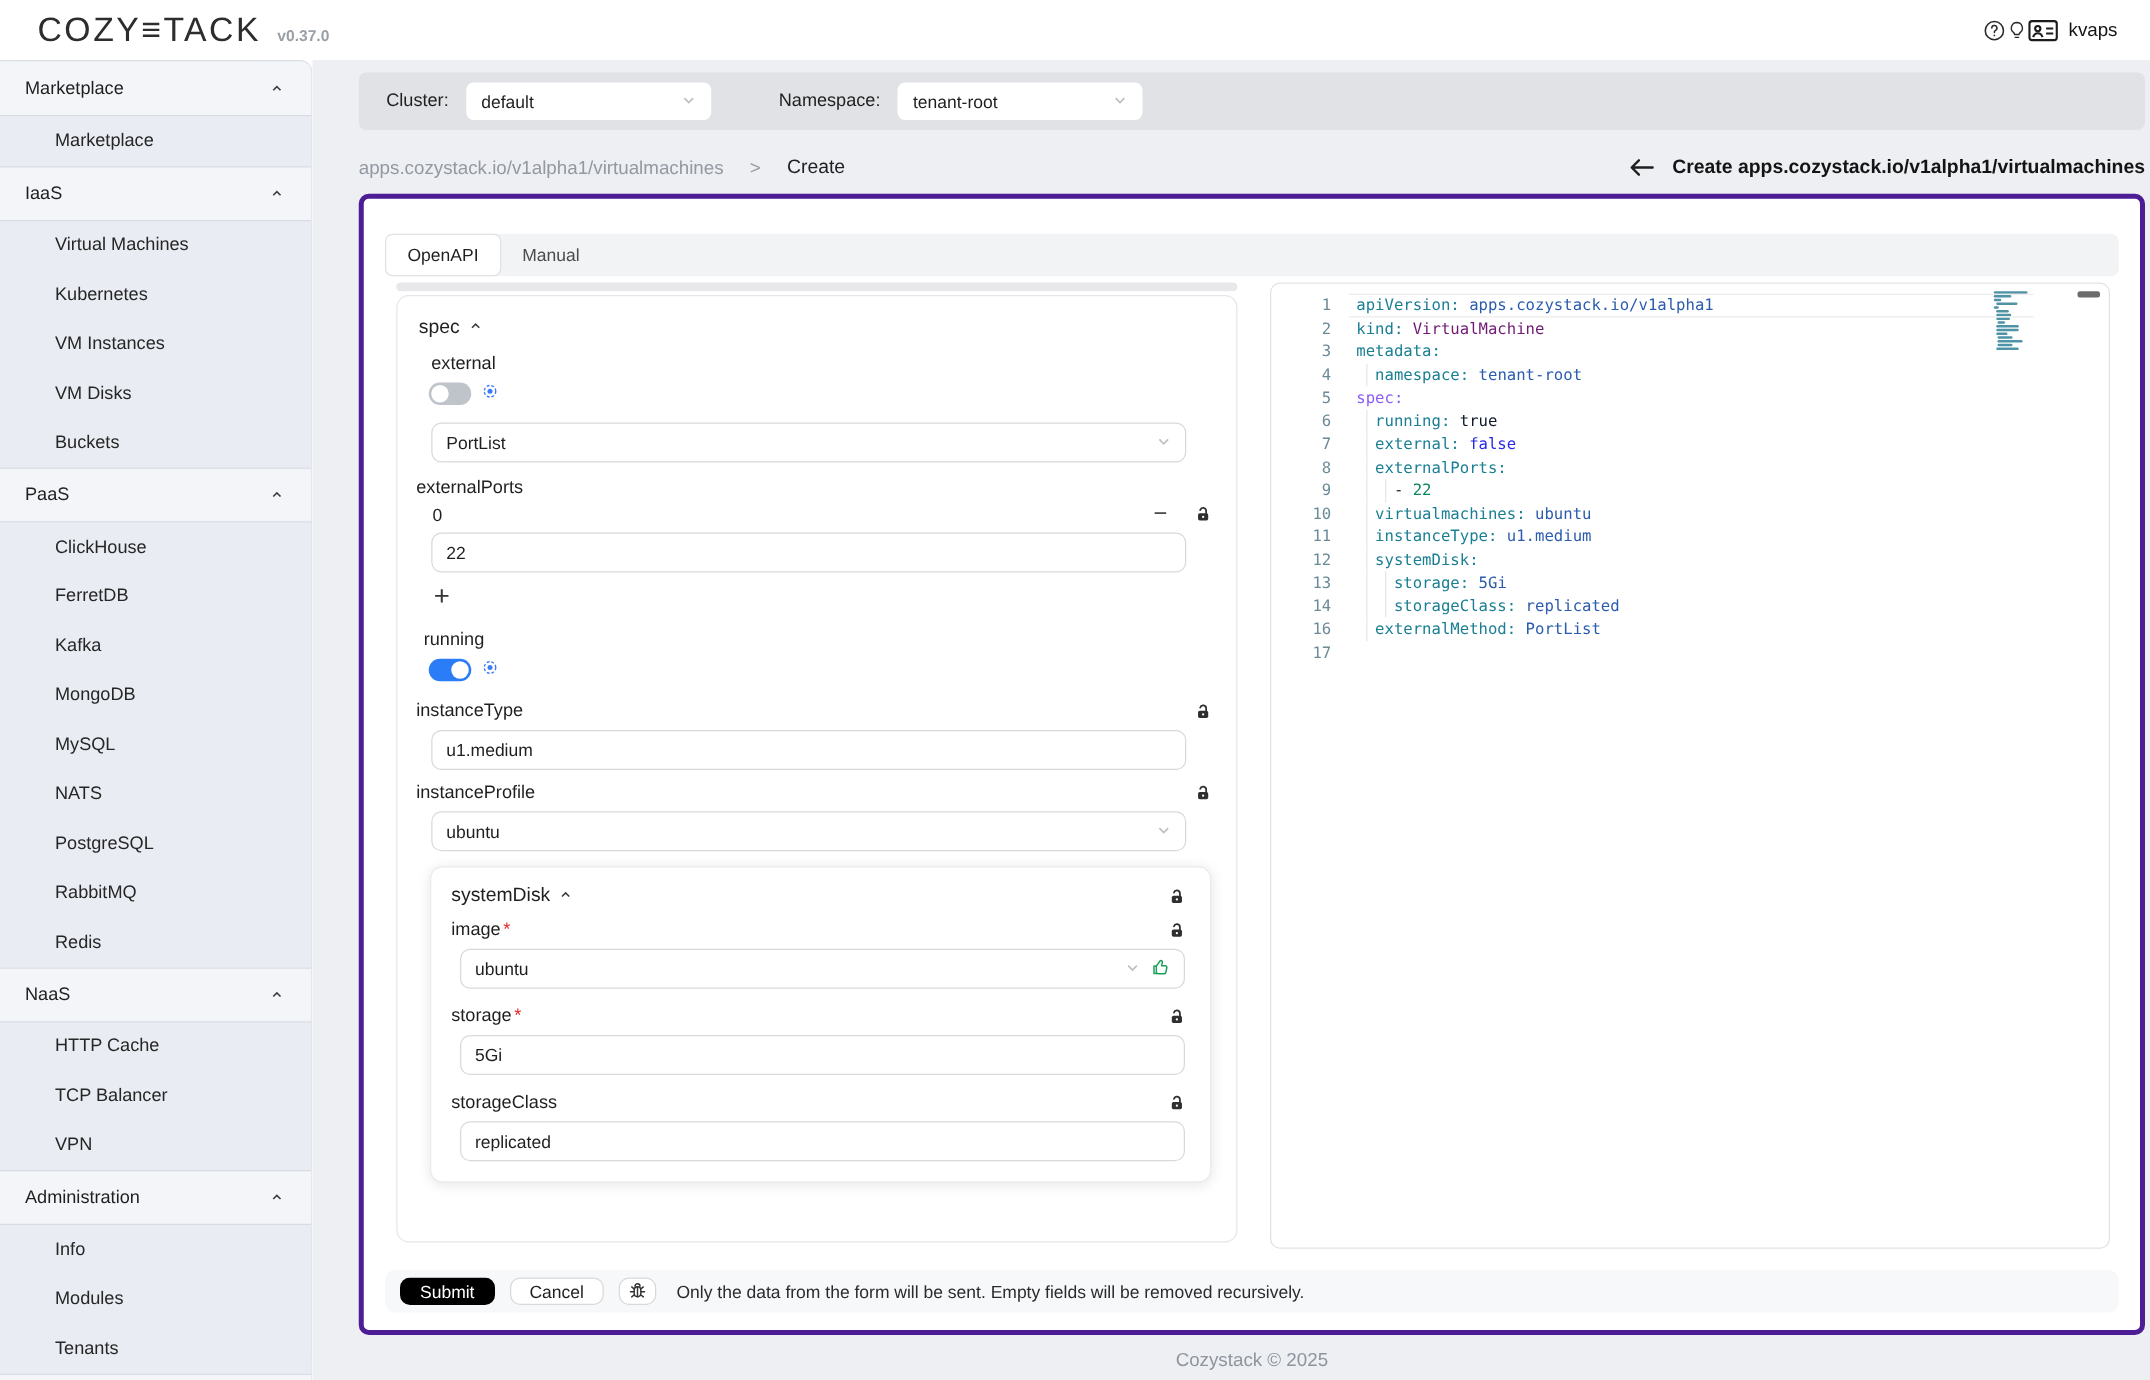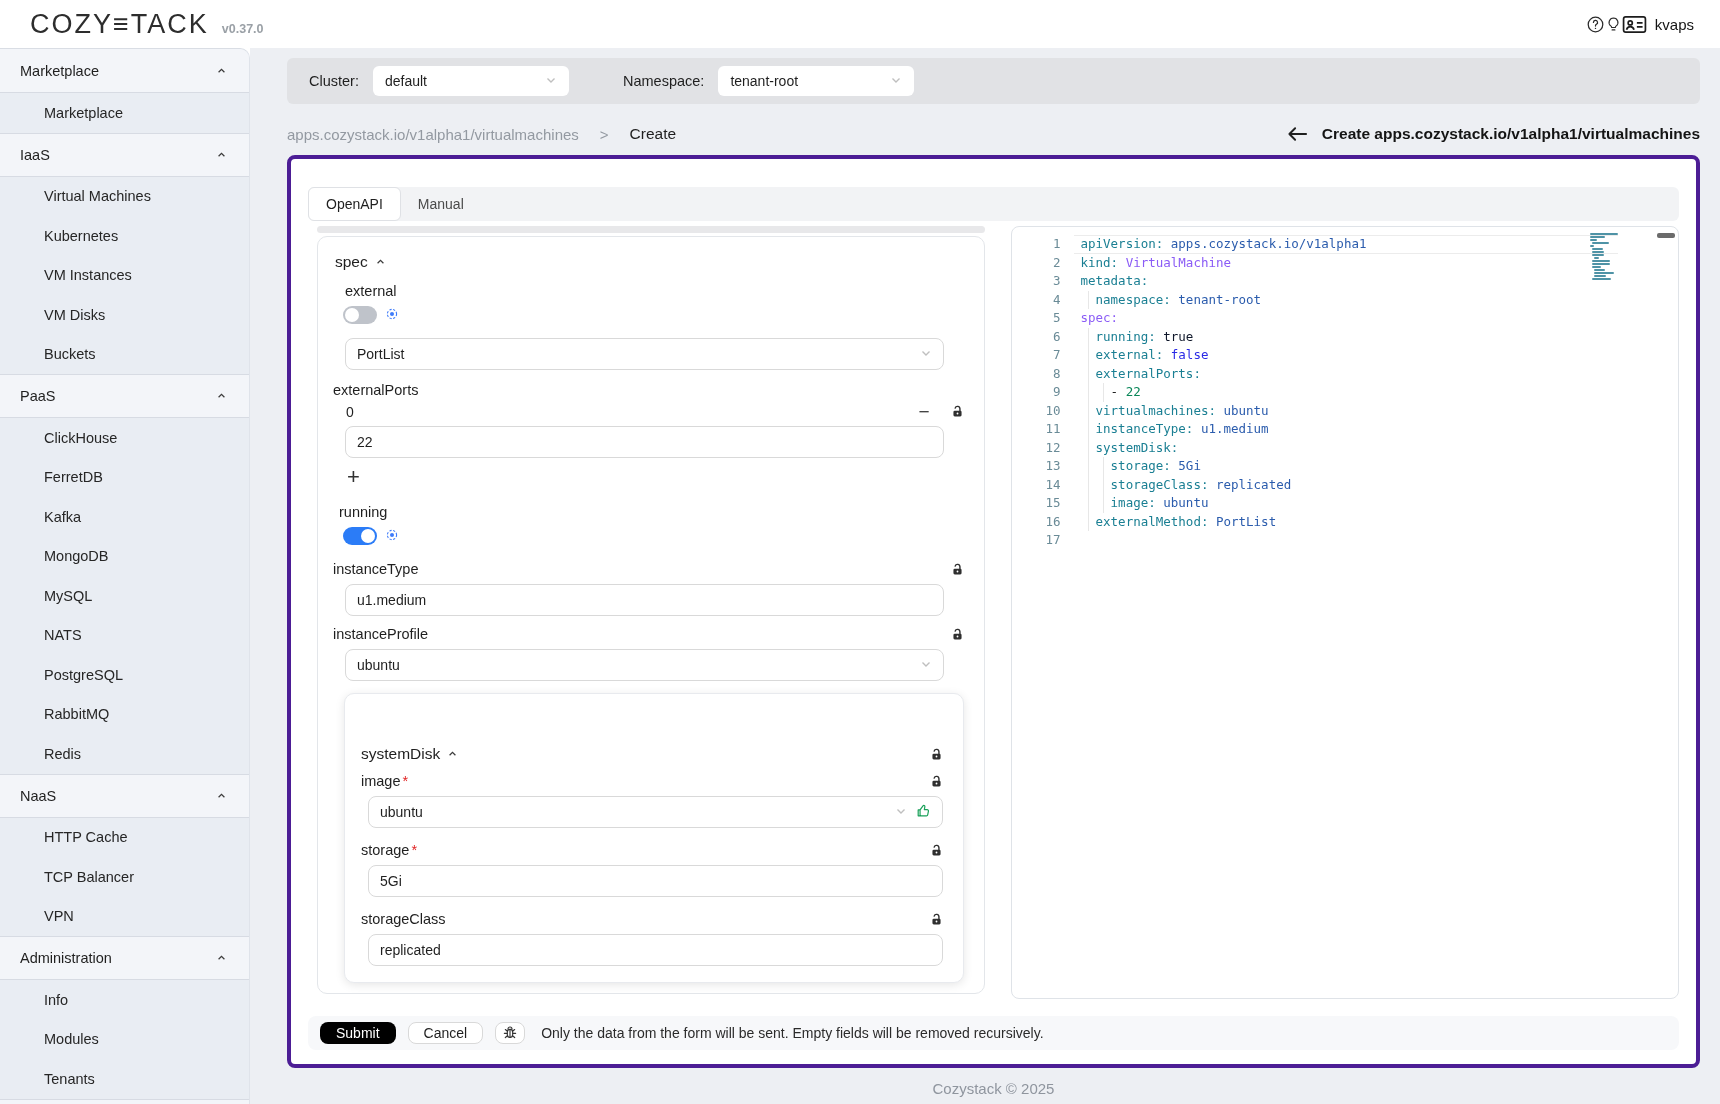--- a/index.html
+++ b/index.html
@@ -22,21 +22,21 @@
   .sec-h { height:44px; display:flex; align-items:center; justify-content:space-between;
     padding:0 22px 0 20px; font-size:14.5px; color:#1f1f1f; background:#f3f5f9;
     border-top:1px solid #d7dbe3; border-bottom:1px solid #d7dbe3; cursor:pointer; }
   .sidebar .sec-h:first-child { border-top:none; }
   .s-item { height:39.5px; display:flex; align-items:center; padding-left:44px;
     font-size:14.5px; color:#262626; cursor:pointer; }
   .sec-tail { height:14px; background:#f3f5f9; border-top:1px solid #d7dbe3; }
 
   
   .content { position:absolute; top:48px; left:250px; right:0; bottom:0; background:#edeff3;
-    padding:10px 20px 0 37px; }
+    padding:10px 4px 0 37px; }
   .clusterbar { height:46px; background:#e1e2e5; border-radius:6px; display:flex; align-items:center;
     padding:0 22px; gap:14px; }
   .cb-label { font-size:14.5px; color:#1f1f1f; }
   .cb-select { width:196px; height:30px; background:#fff; border-radius:6px; display:flex; align-items:center;
     justify-content:space-between; padding:0 12px; font-size:14px; color:#1f1f1f; cursor:pointer; }
   .cb-gap { width:26px; }
 
   .crumbrow { margin-top:13px; height:34px; display:flex; align-items:center; justify-content:space-between; }
   .crumb-left { font-size:15px; color:#9399a1; display:flex; align-items:center; gap:21px; }
   .crumb-current { color:#1f1f1f; font-size:15.5px; }
@@ -337,21 +337,21 @@
               </i>
           </div>
           <div class="control">
             <span class="val">ubuntu</span>
             <i><svg width="12" height="12" viewBox="0 0 12 12" fill="none">
                   <path d="M2.5 4.5 6 8l3.5-3.5" stroke="#bfbfbf" stroke-width="1.4"></path>
                 </svg></i>
           </div>
 
           <div class="subcard">
-            <div class="fhead" style="margin-bottom:10px;margin-top:37px;">
+            <div class="fhead" style="margin-bottom:10px;">
               <span class="sec-head" style="margin:0;">
                 <span>systemDisk</span>
                 <i><svg width="11" height="10" viewBox="0 0 12 12" fill="none">
                       <path d="M2.5 7.5 6 4l3.5 3.5" stroke="#3c3c3c" stroke-width="1.5"></path>
                     </svg></i>
               </span>
               <span class="fh-sp"></span>
               <i class="icon-lock">
                   <svg width="13" height="13" viewBox="0 0 24 24">
                     <path d="M16.5 10.5V7a4.5 4.5 0 0 0-8.8-1.3" fill="none" stroke="#2f2f2f" stroke-width="2.6" stroke-linecap="round"></path>
@@ -438,21 +438,21 @@
             <div class="mmb" style="margin-left:1.6px;width:18.72px;"></div>
             <div class="mmb" style="margin-left:0px;width:0px;background:none"></div>
           </div>
         <div class="mm-thumb"></div>
       <div class="erow cur">
             <span class="ln">1</span>
             <span class="code"><span style="color:#1a7f93">apiVersion:</span><span style="color:#2b5cad"> apps.cozystack.io/v1alpha1</span></span>
           </div>
           <div class="erow">
             <span class="ln">2</span>
-            <span class="code"><span style="color:#1a7f93">kind:</span><span style="color:#8b5cf6"> VirtualMachine</span></span>
+            <span class="code"><span style="color:#1a7f93">kind:</span><span style="color:#701a75"> VirtualMachine</span></span>
           </div>
           <div class="erow">
             <span class="ln">3</span>
             <span class="code"><span style="color:#1a7f93">metadata:</span></span>
           </div>
           <div class="erow">
             <span class="ln">4</span>
             <span class="code"><span class="guide" style="left:8px"></span><span style="color:#222222">  </span><span style="color:#1a7f93">namespace:</span><span style="color:#2b5cad"> tenant-root</span></span>
           </div>
           <div class="erow">
@@ -487,24 +487,20 @@
             <span class="ln">12</span>
             <span class="code"><span class="guide" style="left:8px"></span><span style="color:#222222">  </span><span style="color:#1a7f93">systemDisk:</span></span>
           </div>
           <div class="erow">
             <span class="ln">13</span>
             <span class="code"><span class="guide" style="left:8px"></span><span class="guide" style="left:23px"></span><span style="color:#222222">    </span><span style="color:#1a7f93">storage:</span><span style="color:#2b5cad"> 5Gi</span></span>
           </div>
           <div class="erow">
             <span class="ln">14</span>
             <span class="code"><span class="guide" style="left:8px"></span><span class="guide" style="left:23px"></span><span style="color:#222222">    </span><span style="color:#1a7f93">storageClass:</span><span style="color:#2b5cad"> replicated</span></span>
-          </div>
-          <div class="erow">
-            <span class="ln">15</span>
-            <span class="code"><span class="guide" style="left:8px"></span><span class="guide" style="left:23px"></span><span style="color:#222222">    </span><span style="color:#1a7f93">image:</span><span style="color:#2b5cad"> ubuntu</span></span>
           </div>
           <div class="erow">
             <span class="ln">16</span>
             <span class="code"><span class="guide" style="left:8px"></span><span style="color:#222222">  </span><span style="color:#1a7f93">externalMethod:</span><span style="color:#2b5cad"> PortList</span></span>
           </div>
           <div class="erow">
             <span class="ln">17</span>
             <span class="code"></span>
           </div>
         </div>

